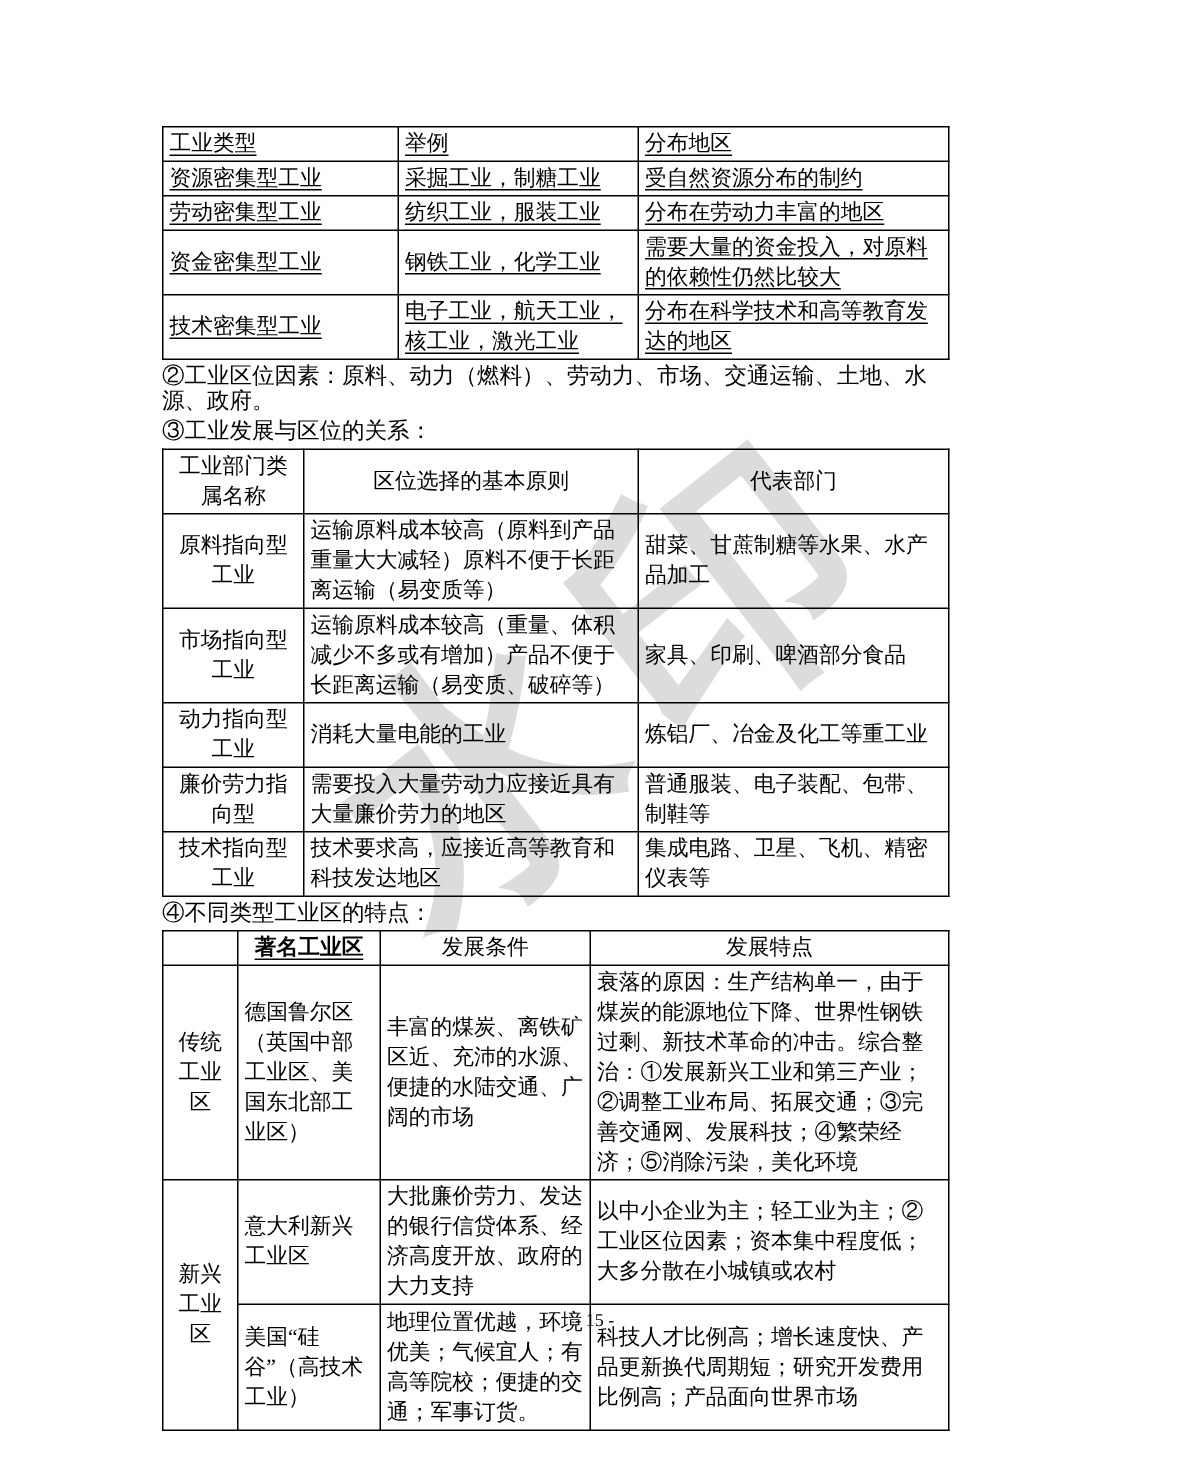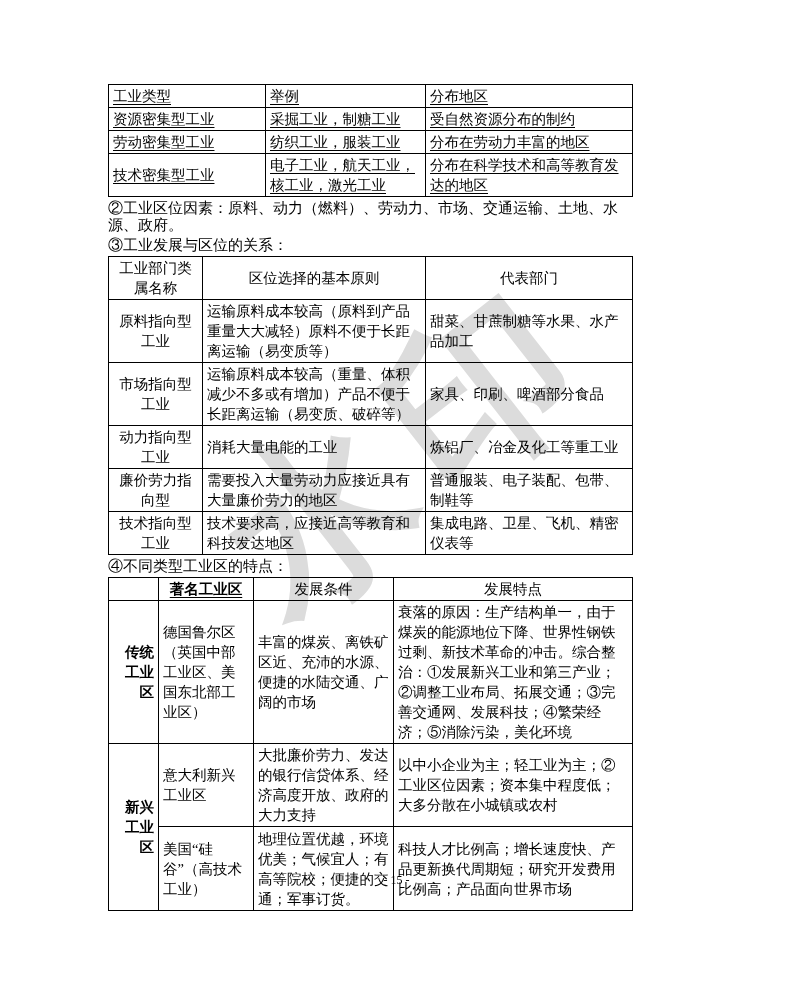--- a/index.html
+++ b/index.html
@@ -22,21 +22,21 @@
   .t1 tr{height:22px;padding-left:28px;}
   
   .t1 col:nth-child(1){width:157px}.t1 col:nth-child(2){width:160px}.t1 col:nth-child(3){width:207px}
   .t2 col:nth-child(1){width:94px}.t2 col:nth-child(2){width:223px}.t2 col:nth-child(3){width:207px}
   .t3 col:nth-child(1){width:50px}.t3 col:nth-child(2){width:95px}.t3 col:nth-child(3){width:140px}.t3 col:nth-child(4){width:239px}
   td.th{text-align:center;}
   .t1 td.th{text-align:left;}
   .t2 tbody td:first-child{text-align:center;}
   .t2 tbody tr:nth-child(3){height:36px;}
   .t3 thead tr{height:20px;}
-  .t3 td.cat{text-align:right;font-weight:bold;}
+  .t3 td.cat{text-align:center;}
   .t3 thead td:nth-child(2){text-decoration:underline;text-underline-offset:3px;font-weight:bold;}
   .t3 tbody tr:nth-child(1){height:142px;}
   .t3 tbody tr:nth-child(2){height:80px;}
   .t3 tbody tr:nth-child(3){height:84px;}
   p.para{margin:3px 0 2px;font-size:15px;line-height:17px;}
   .footer{position:absolute;left:0;top:873px;width:793px;text-align:center;
     font-size:12px;z-index:1;}
 </style>
 </head>
 <body>
@@ -61,20 +61,25 @@
       <tbody>
         <tr>
           <td>资源密集型工业</td>
           <td>采掘工业，制糖工业</td>
           <td>受自然资源分布的制约</td>
         </tr>
         <tr>
           <td>劳动密集型工业</td>
           <td>纺织工业，服装工业</td>
           <td>分布在劳动力丰富的地区</td>
+        </tr>
+        <tr>
+          <td>资金密集型工业</td>
+          <td>钢铁工业，化学工业</td>
+          <td>需要大量的资金投入，对原料的依赖性仍然比较大</td>
         </tr>
         <tr>
           <td>技术密集型工业</td>
           <td>电子工业，航天工业，核工业，激光工业</td>
           <td>分布在科学技术和高等教育发达的地区</td>
         </tr>
       </tbody>
     </table>
 
   <p class="para">②工业区位因素：原料、动力（燃料）、劳动力、市场、交通运输、土地、水源、政府。</p>

